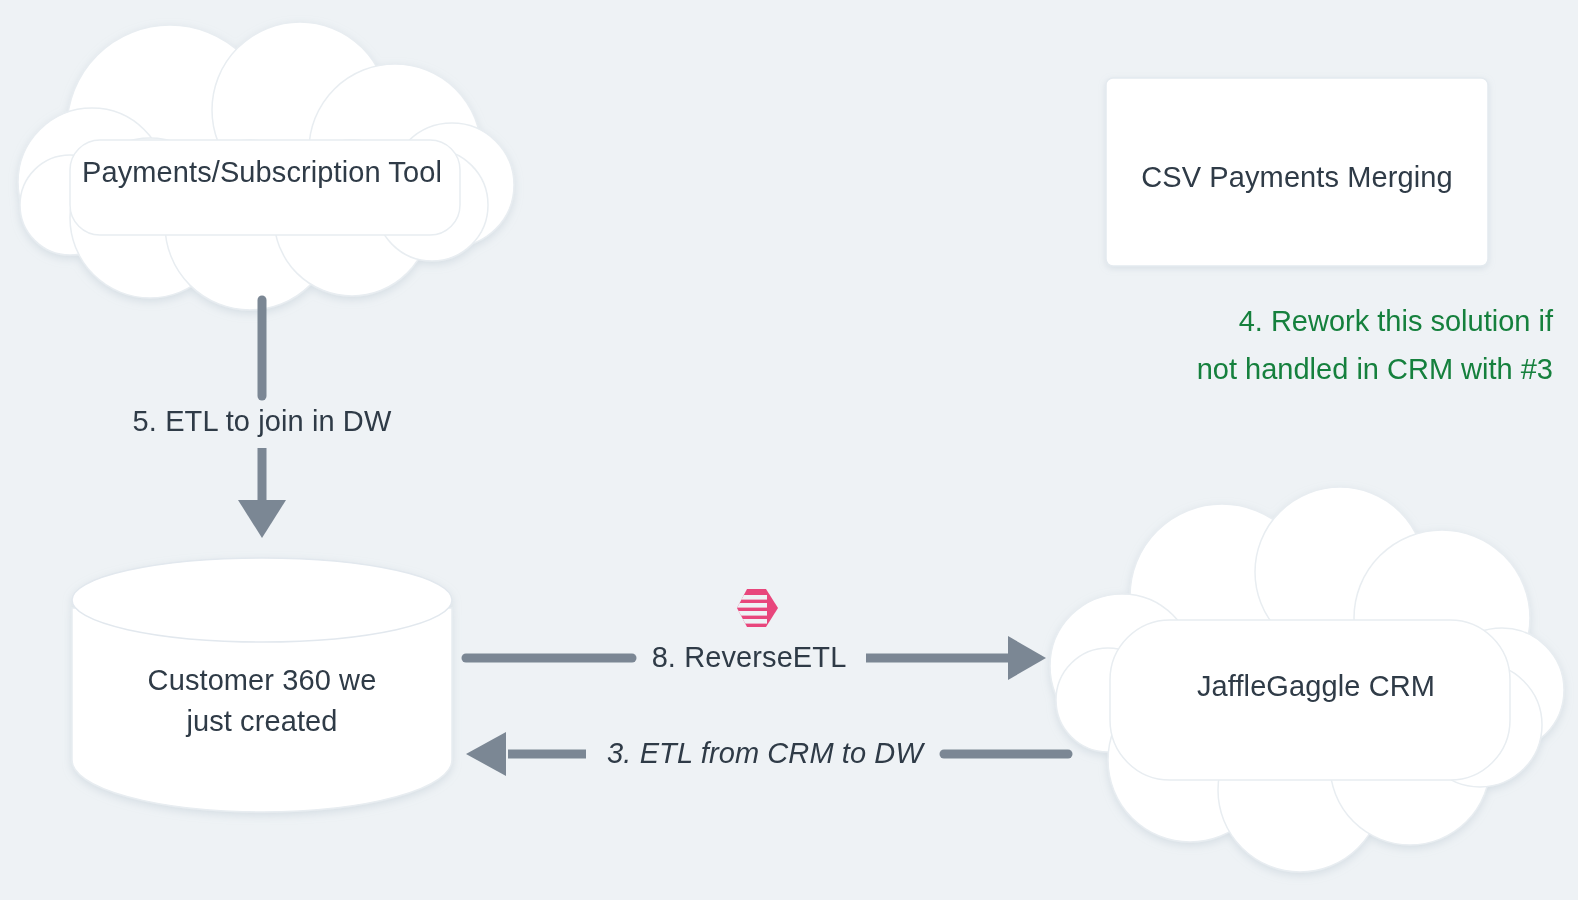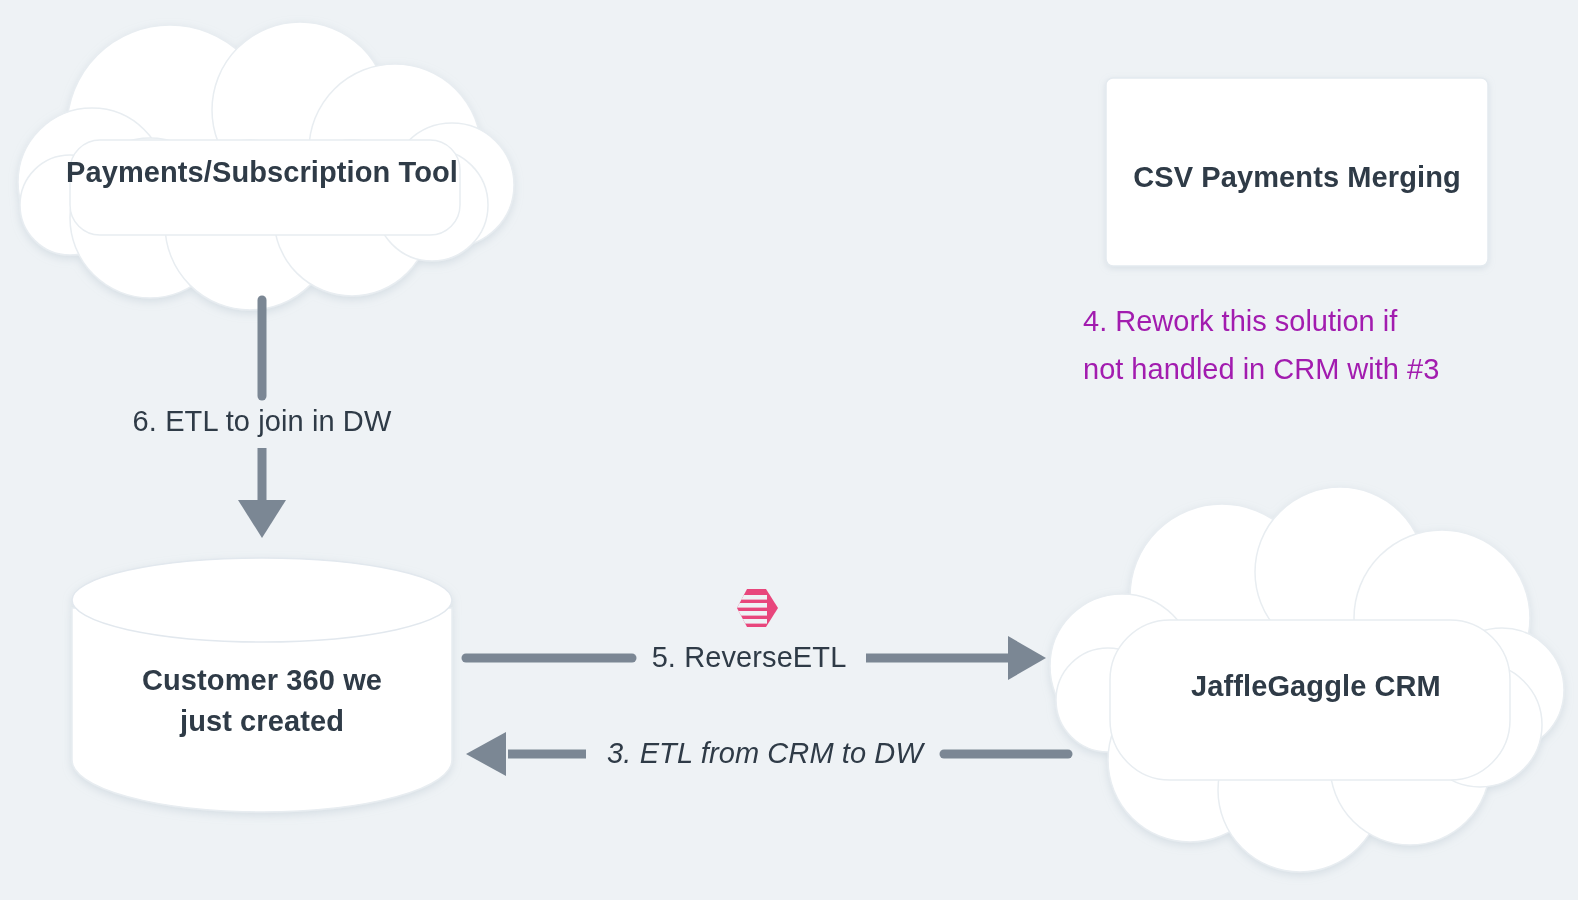--- a/index.html
+++ b/index.html
@@ -24,37 +24,36 @@
   }
   .node-label {
     position: absolute;
     color: #2f3b47;
     font-size: 29px;
     line-height: 1.42;
     text-align: center;
     letter-spacing: 0.1px;
     white-space: pre-line;
     pointer-events: none;
-    font-weight: bold;
   }
   .edge-label {
     position: absolute;
     color: #2f3b47;
     font-size: 29px;
     line-height: 1.0;
     text-align: center;
     letter-spacing: 0.1px;
     white-space: nowrap;
   }
   .note-text {
     position: absolute;
-    color: #a21caf;
+    color: #15803d;
     font-size: 29px;
     line-height: 1.65;
-    text-align: left;
+    text-align: right;
     white-space: pre-line;
   }
   .ht-logo {
     position: absolute;
     left: 735px;
     top: 586px;
     width: 46px;
     height: 44px;
   }
 </style>
@@ -152,20 +151,20 @@
 
 <div class="node-label" style="left:42px; top:152px; width:440px;">Payments/Subscription Tool</div>
 
 <div class="node-label" style="left:1106px; top:157px; width:382px;">CSV Payments Merging</div>
 
 <div class="node-label" style="left:72px; top:660px; width:380px;">Customer 360 we
 just created</div>
 
 <div class="node-label" style="left:1110px; top:666px; width:412px;">JaffleGaggle CRM</div>
 
-<div class="edge-label" style="left:62px; top:407px; width:400px;">6. ETL to join in DW</div>
+<div class="edge-label" style="left:62px; top:407px; width:400px;">5. ETL to join in DW</div>
 
-<div class="edge-label" style="left:632px; top:643px; width:234px;">5. ReverseETL</div>
+<div class="edge-label" style="left:632px; top:643px; width:234px;">8. ReverseETL</div>
 
 <div class="edge-label" style="left:586px; top:739px; width:358px;font-style:italic;">3. ETL from CRM to DW</div>
 
 <div class="note-text" style="left:1083px; top:298px; width:470px;">4. Rework this solution if
 not handled in CRM with #3</div>
 
 </body></html>

